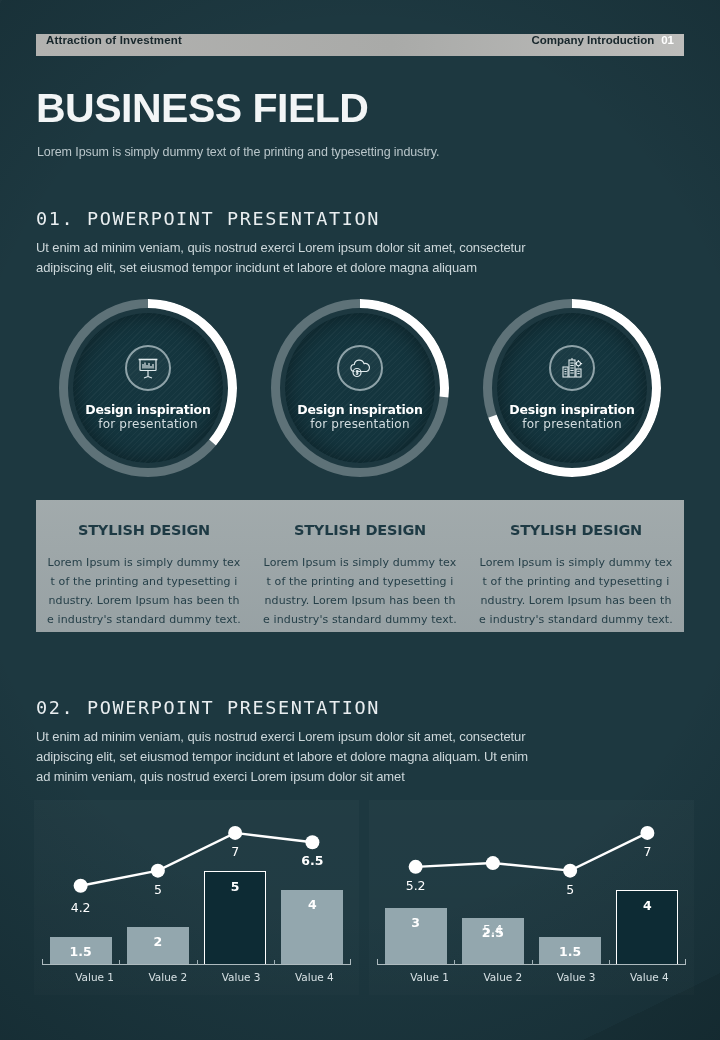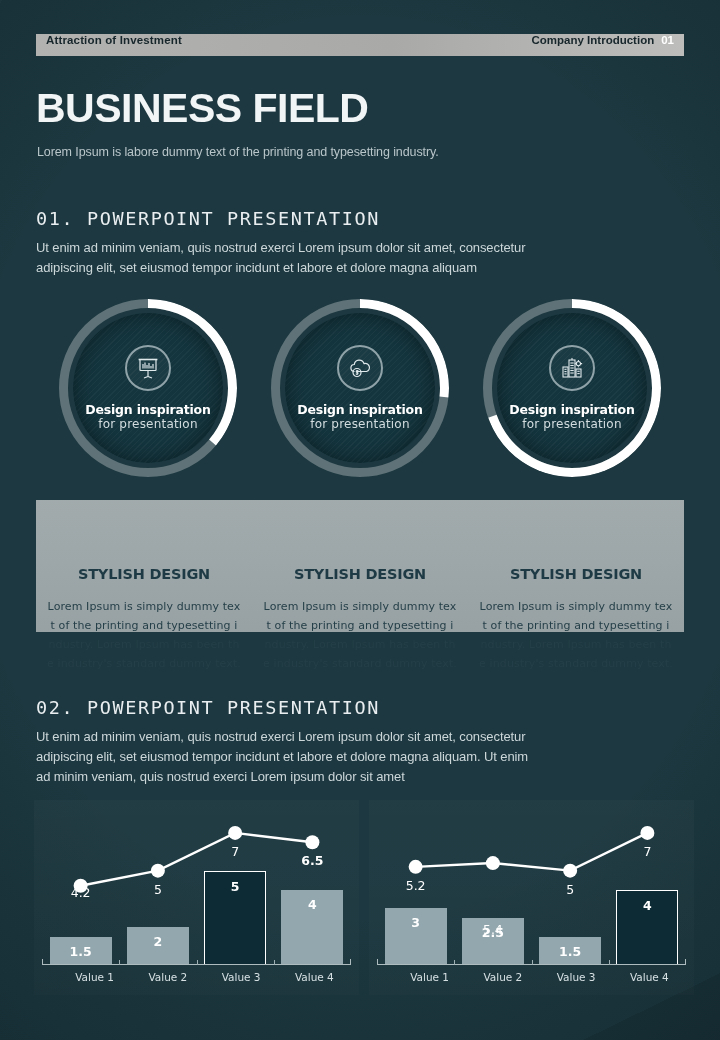--- a/index.html
+++ b/index.html
@@ -67,21 +67,21 @@
   .ic-circle svg{display:block;}
   .c-t1{font-size:12.5px;font-weight:bold;color:#ffffff;letter-spacing:-.2px;
       font-family:"DejaVu Sans", sans-serif;line-height:1.1;}
   .c-t2{font-size:12px;color:#d3dde0;letter-spacing:.2px;
       font-family:"DejaVu Sans", sans-serif;margin-top:1px;}
 
   
   .panel{position:absolute;left:36px;top:500px;width:648px;height:132px;
       background:linear-gradient(180deg, rgba(173,180,181,.92) 0%, rgba(165,173,175,.90) 100%);
       display:flex;}
-  .pcol{flex:1;padding:22px 10px 0 10px;box-sizing:border-box;text-align:center;margin-top:44px;}
+  .pcol{flex:1;padding:22px 10px 0 10px;box-sizing:border-box;text-align:center;}
   .pcol h4{margin:0 0 16px 0;font-size:14.5px;font-weight:bold;color:#1e3a44;letter-spacing:-.2px;
       font-family:"DejaVu Sans", sans-serif;}
   .pcol p{margin:0;font-size:11px;color:#253f48;line-height:1.72;letter-spacing:.1px;
       font-family:"DejaVu Sans", sans-serif;text-align:center;}
 
   
   .chart{position:absolute;top:800px;width:325px;height:195px;
       background:linear-gradient(180deg, rgba(255,255,255,.022), rgba(255,255,255,.012));}
   .axis{position:absolute;left:8px;right:8px;bottom:30px;height:1px;background:#aebbbf;}
   .axis-cap-l,.axis-cap-r{position:absolute;bottom:30px;width:1px;height:6px;background:#aebbbf;}
@@ -110,21 +110,21 @@
 
   <div class="topbar">
     <span class="left">Attraction  of Investment</span>
     <span class="right">
       <span class="lbl">Company Introduction</span>
       <span class="num">01</span>
     </span>
   </div>
 
   <div class="title">BUSINESS FIELD</div>
-  <div class="subtitle">Lorem Ipsum is labore dummy text of the printing and typesetting industry.</div>
+  <div class="subtitle">Lorem Ipsum is simply dummy text of the printing and typesetting industry.</div>
 
   <div class="sec-head" style="left:36px;top:208px;">01.  POWERPOINT  PRESENTATION</div>
   <div class="sec-body" style="left:36px;top:238px;width:560px;">
     <div>Ut enim ad minim veniam, quis nostrud exerci  Lorem ipsum dolor sit amet, consectetur</div>
     <div>adipiscing elit,  set eiusmod tempor incidunt et labore et  dolore magna aliquam</div>
   </div>
 
   <div class="circ-wrap" style="left:59px;top:299px;">
     <div class="ring">
       <div class="base"></div>
@@ -262,21 +262,21 @@
       <div class="tick" style="left: 85.25px; bottom: 30px;"></div>
       <div class="tick" style="left: 162.5px; bottom: 30px;"></div>
       <div class="tick" style="left: 239.75px; bottom: 30px;"></div>
       <svg class="line" width="325" height="195">
         <polyline points="46.625,85.725 123.875,70.625 201.125,32.875 278.375,42.3125" fill="none" stroke="#ffffff" stroke-width="2.4"></polyline>
         <circle cx="46.625" cy="85.725" r="7" fill="#ffffff"></circle>
         <circle cx="123.875" cy="70.625" r="7" fill="#ffffff"></circle>
         <circle cx="201.125" cy="32.875" r="7" fill="#ffffff"></circle>
         <circle cx="278.375" cy="42.3125" r="7" fill="#ffffff"></circle>
       </svg>
-      <div class="plabel" style="left: 46.625px; top: 85px; text-align: center;">4.2</div>
+      <div class="plabel" style="left: 46.625px; top: 100px; text-align: center;">4.2</div>
       <div class="plabel" style="left: 123.875px; top: 81.625px;">5</div>
       <div class="plabel" style="left: 201.125px; top: 43.875px;">7</div>
       <div class="plabel" style="left: 278.375px; top: 53.3125px; font-weight: bold;">6.5</div>
       <div class="cats">
         <span>Value 1</span>
         <span>Value 2</span>
         <span>Value 3</span>
         <span>Value 4</span>
       </div>
     </div>

